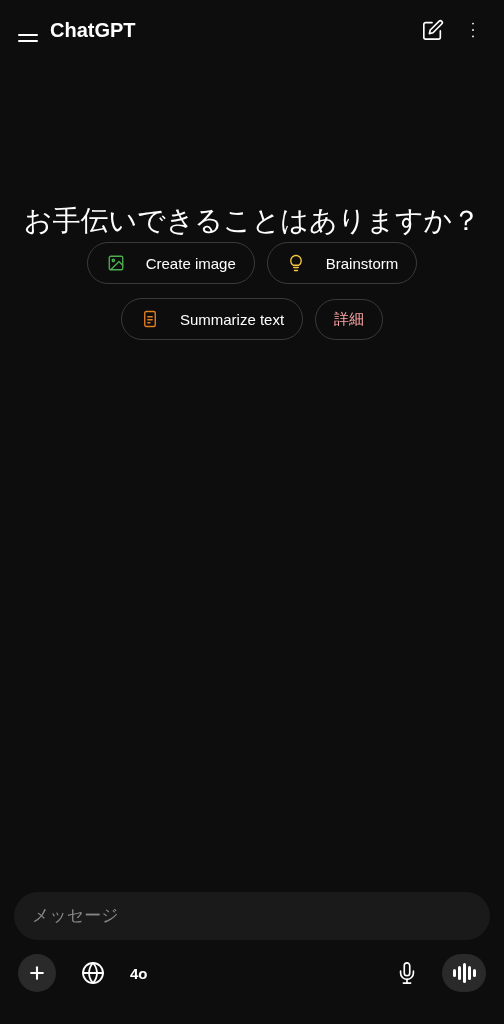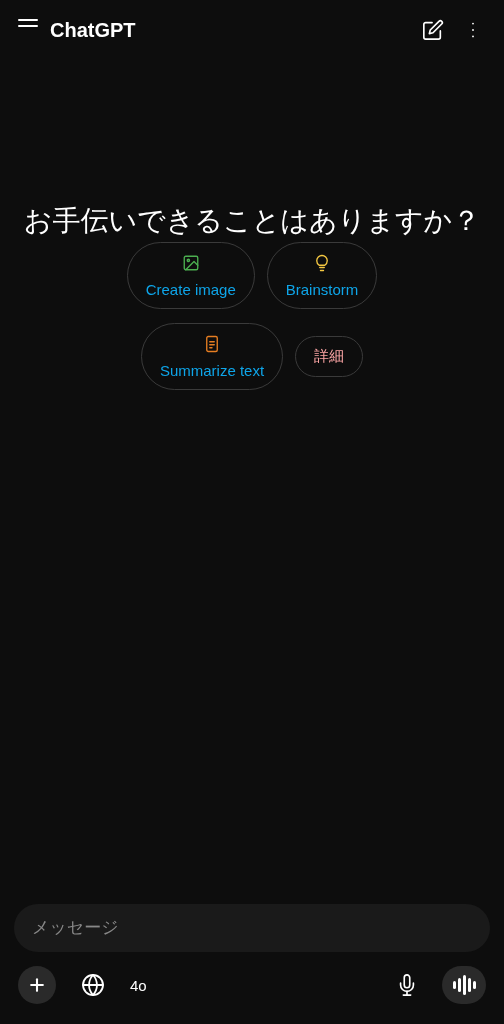--- a/index.html
+++ b/index.html
@@ -23,21 +23,21 @@
     .header {
       display: flex;
       align-items: center;
       justify-content: space-between;
       padding: 14px 18px;
       height: 60px;
     }
 
     .header-left {
       display: flex;
-      align-items: flex-start;
+      align-items: flex-end;
       gap: 12px;
     }
 
     .hamburger-icon {
       display: flex;
       flex-direction: column;
       gap: 4px;
       cursor: pointer;
     }
 
@@ -100,30 +100,29 @@
     .action-buttons-row2 {
       display: flex;
       gap: 12px;
       justify-content: center;
       align-items: center;
     }
 
     .action-btn {
       display: flex;
       align-items: center;
-      gap: 8px;
+      gap: 20px;
       padding: 10px 18px;
       border: 1.5px solid #3a3a3a;
       border-radius: 50px;
       background: transparent;
-      color: #0ea5e9;
+      color: #ffffff;
       font-size: 15px;
       cursor: pointer;
       white-space: nowrap;
-      flex-direction: column;
     }
 
     .btn-icon {
       width: 20px;
       height: 20px;
       display: flex;
       align-items: center;
       justify-content: center;
       font-size: 16px;
     }
@@ -150,21 +149,21 @@
       border-radius: 50px;
       background: transparent;
       color: #fca5a5;
       font-size: 15px;
       cursor: pointer;
     }
 
     
     .bottom-area {
       position: absolute;
-      bottom: 0;
+      bottom: 12px;
       left: 0;
       right: 0;
       background: #0d0d0d;
       padding: 12px 14px 20px;
     }
 
     .input-container {
       background: #1a1a1a;
       border-radius: 28px;
       padding: 14px 18px;
@@ -211,21 +210,21 @@
       color: #ffffff;
     }
 
     .toolbar-btn.plus-btn {
       background: #2a2a2a;
     }
 
     .model-label {
       color: #ffffff;
       font-size: 15px;
-      font-weight: 400;
+      font-weight: 700;
       cursor: pointer;
       text-align: center;
     }
 
     .toolbar-right {
       display: flex;
       align-items: center;
       gap: 16px;
     }
 

